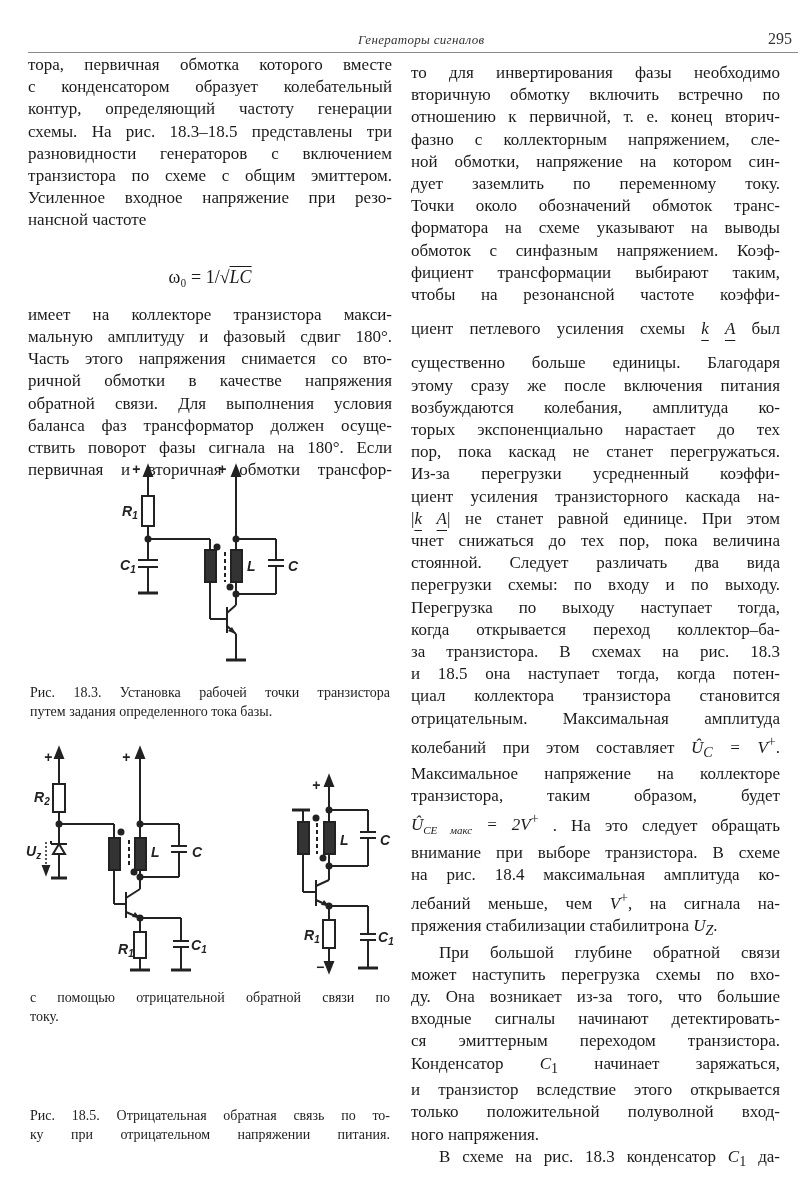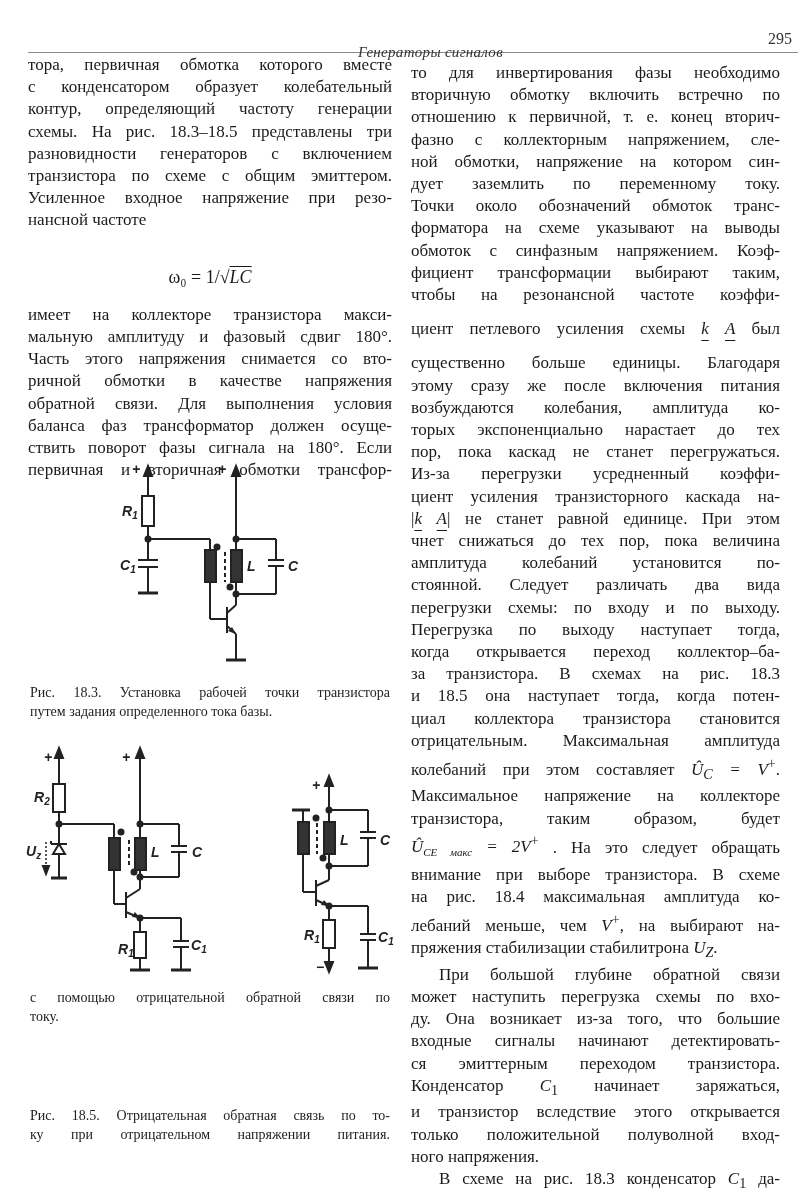--- a/index.html
+++ b/index.html
@@ -7,23 +7,22 @@
     width: 808px; height: 1200px; position: relative; overflow: hidden;
     font-family: "Liberation Serif", "DejaVu Serif", serif;
     color: #1a1a1a;
   }
   .header {
     position: absolute; left: 28px; top: 30px; width: 770px; height: 22px;
     border-bottom: 1px solid #8a8a8a;
   }
   .running-title {
     position: absolute; left: 330px; top: 2px;
-    font-style: italic; font-size: 15px; color: #333;
+    font-style: italic; font-size: 13px; color: #333;
     letter-spacing: 0.3px;
-    margin-top: 12px;
   }
   .page-number {
     position: absolute; right: 6px; top: 0px; font-size: 16px; color: #333;
   }
   .col {
     position: absolute; font-size: 17px; line-height: 22.2px;
     text-align: justify;
   }
   .col p { margin: 0; }
   .col .line { display: block; text-align: justify; text-align-last: justify; white-space: nowrap; }
@@ -290,21 +289,20 @@
     <span class="line">этому сразу же после включения питания</span>
     <span class="line">возбуждаются колебания, амплитуда ко-</span>
     <span class="line">торых экспоненциально нарастает до тех</span>
     <span class="line">пор, пока каскад не станет перегружаться.</span>
     <span class="line">Из-за перегрузки усредненный коэффи-</span>
     <span class="line">циент усиления транзисторного каскада на-</span>
     <span class="line">
       <span>|</span><i class="m ul">k</i>&nbsp;<i class="m ul">A</i><span>| не станет равной единице. При этом</span>
     </span>
     <span class="line">чнет снижаться до тех пор, пока величина</span>
-    <span class="line">амплитуда колебаний установится по-</span>
     <span class="line">стоянной. Следует различать два вида</span>
     <span class="line">перегрузки схемы: по входу и по выходу.</span>
     <span class="line">Перегрузка по выходу наступает тогда,</span>
     <span class="line">когда открывается переход коллектор–ба-</span>
     <span class="line">за транзистора. В схемах на рис. 18.3</span>
     <span class="line">и 18.5 она наступает тогда, когда потен-</span>
     <span class="line">циал коллектора транзистора становится</span>
     <span class="line">отрицательным. Максимальная амплитуда</span>
     <span class="line">
       <span>колебаний при этом составляет</span>
@@ -313,21 +311,21 @@
     <span class="line">Максимальное напряжение на коллекторе</span>
     <span class="line">транзистора, таким образом, будет</span>
     <span class="line">
       <span><i class="m">Û</i><sub style="font-size:11px;"><i>CE макс</i></sub><i class="m"> = 2V</i><sup>+</sup></span>
       <span>. На это следует обращать</span>
     </span>
     <span class="line">внимание при выборе транзистора. В схеме</span>
     <span class="line">на рис. 18.4 максимальная амплитуда ко-</span>
     <span class="line">
       <span>лебаний меньше, чем</span>
-      <span><i class="m">V</i><sup>+</sup><span>, на выбирают на-</span></span>
+      <span><i class="m">V</i><sup>+</sup><span>, на сигнала на-</span></span>
     </span>
     <span class="line last">
       <span>пряжения стабилизации стабилитрона</span>
       <i class="m">U</i><sub><i>Z</i></sub><span>.</span>
     </span>
   </p>
   <p>
     <span class="line indent">При большой глубине обратной связи</span>
     <span class="line">может наступить перегрузка схемы по вхо-</span>
     <span class="line">ду. Она возникает из-за того, что большие</span>

